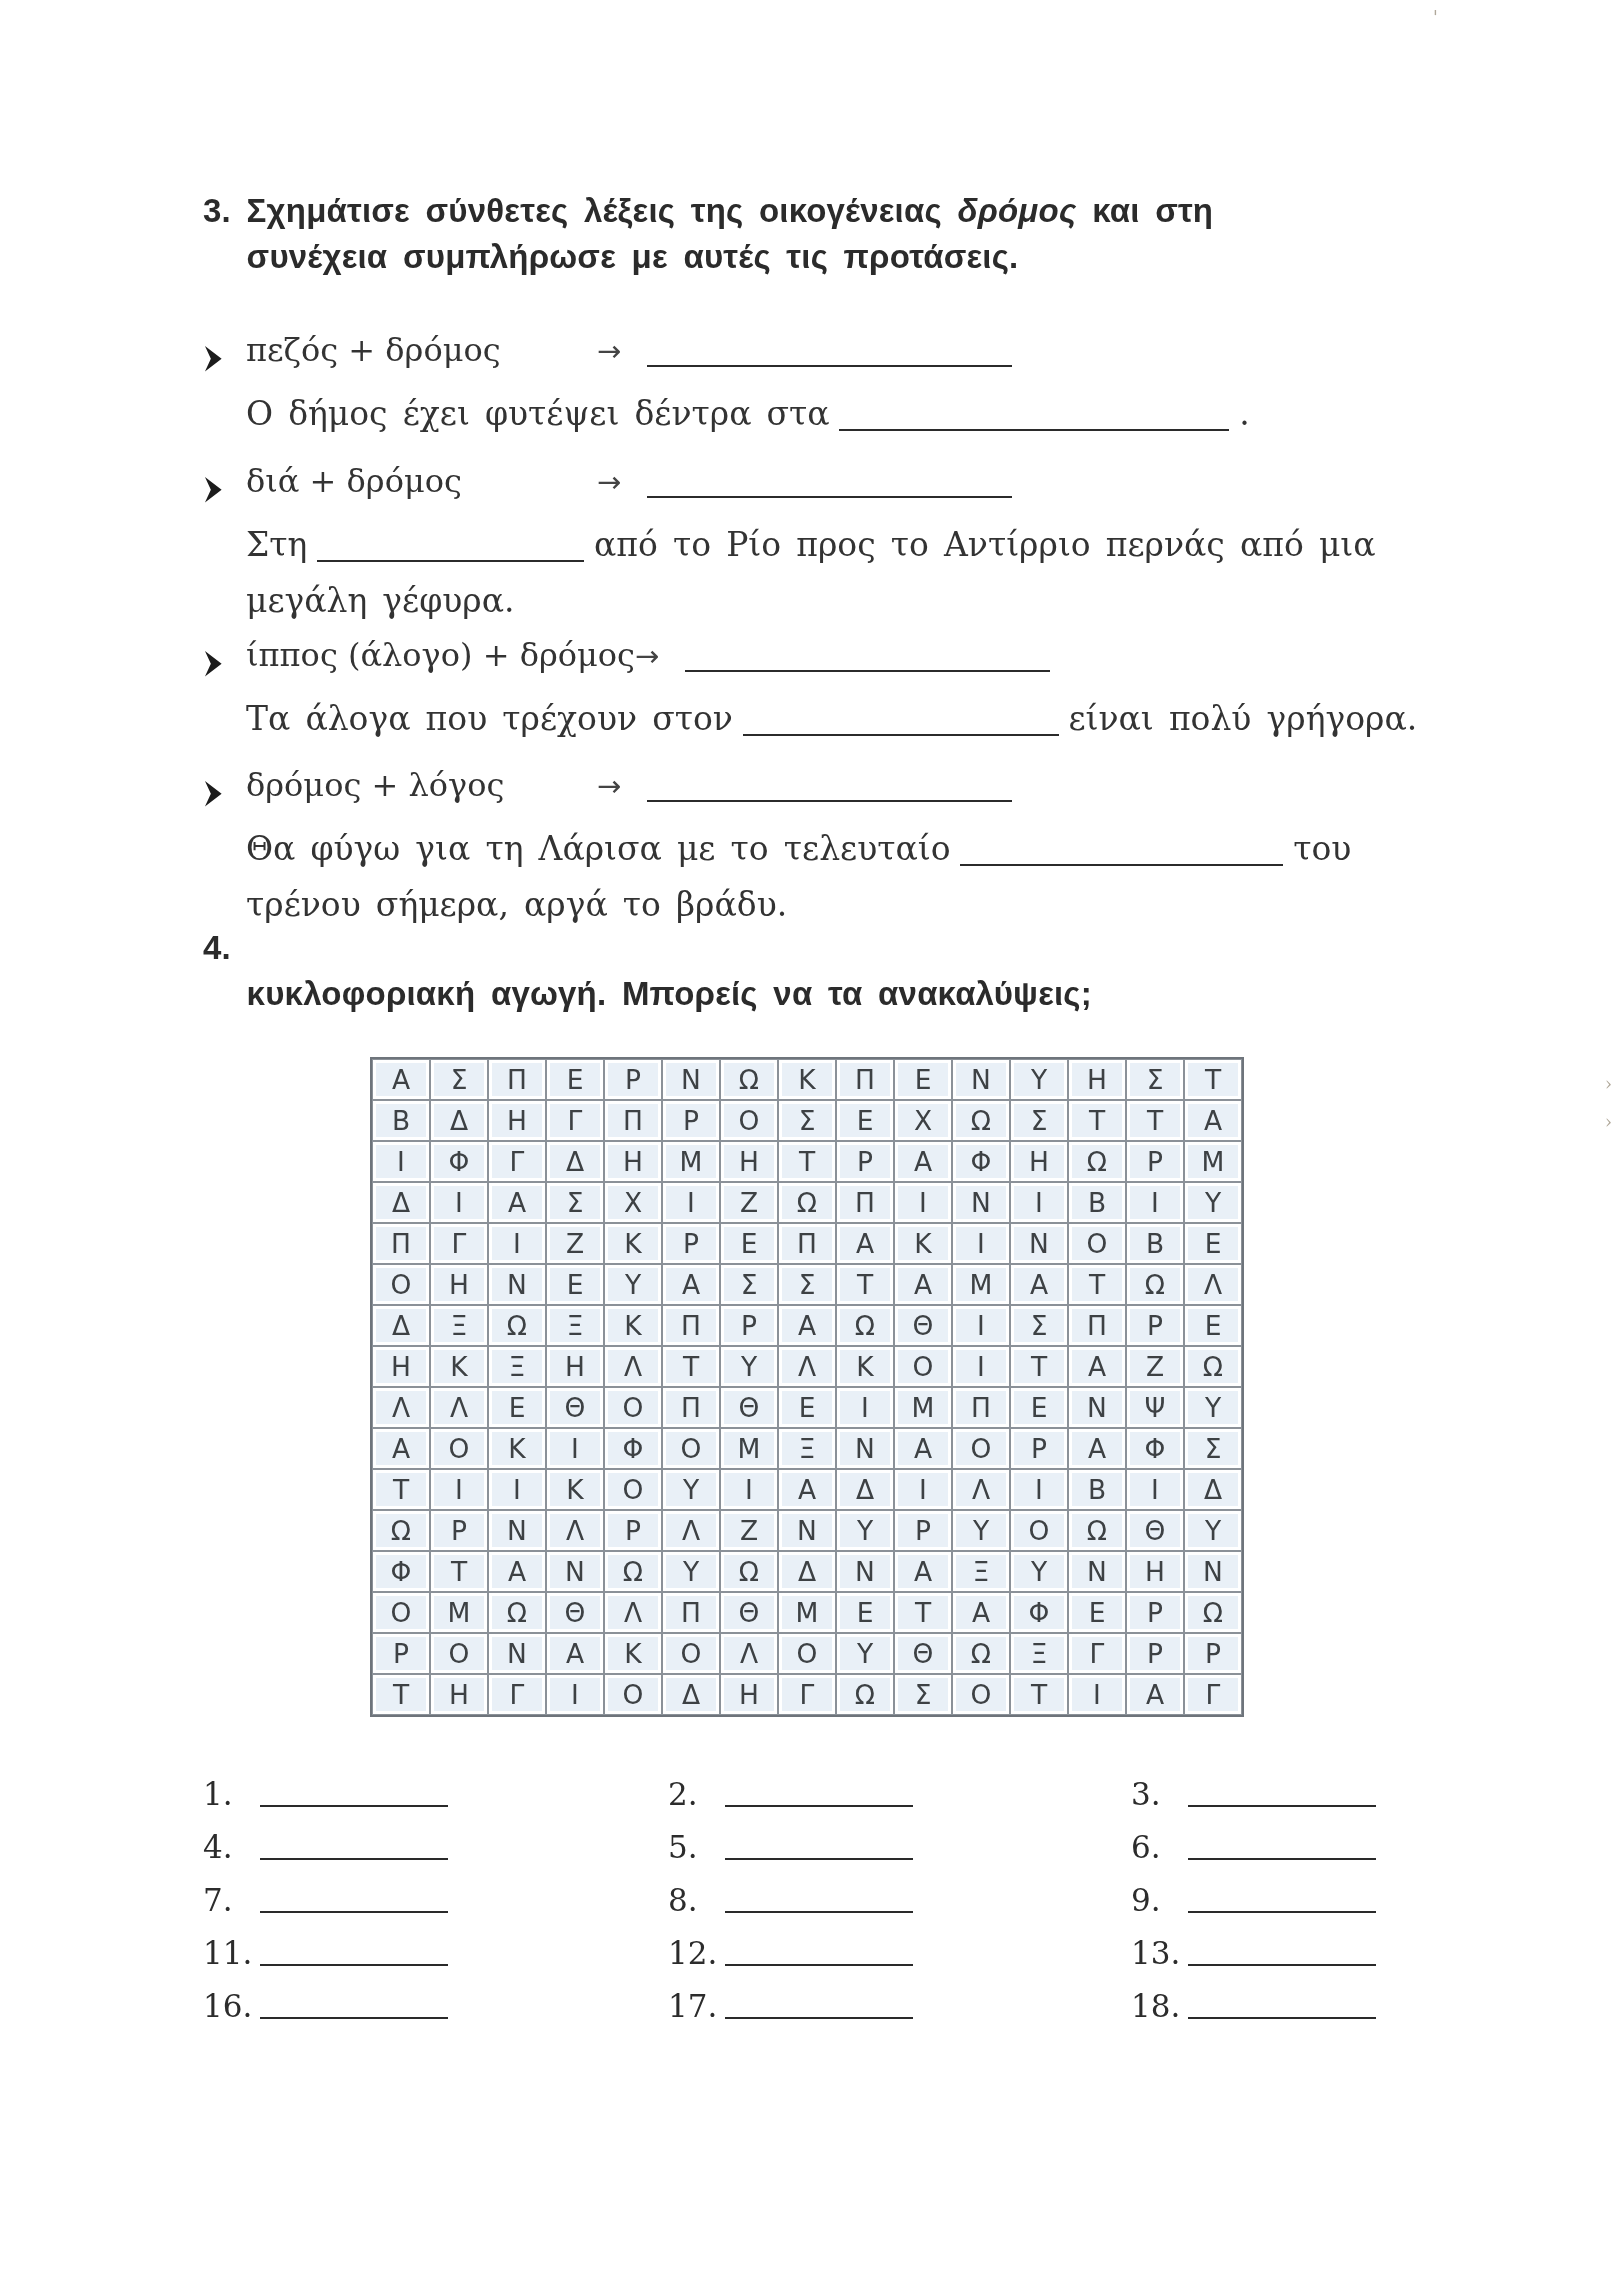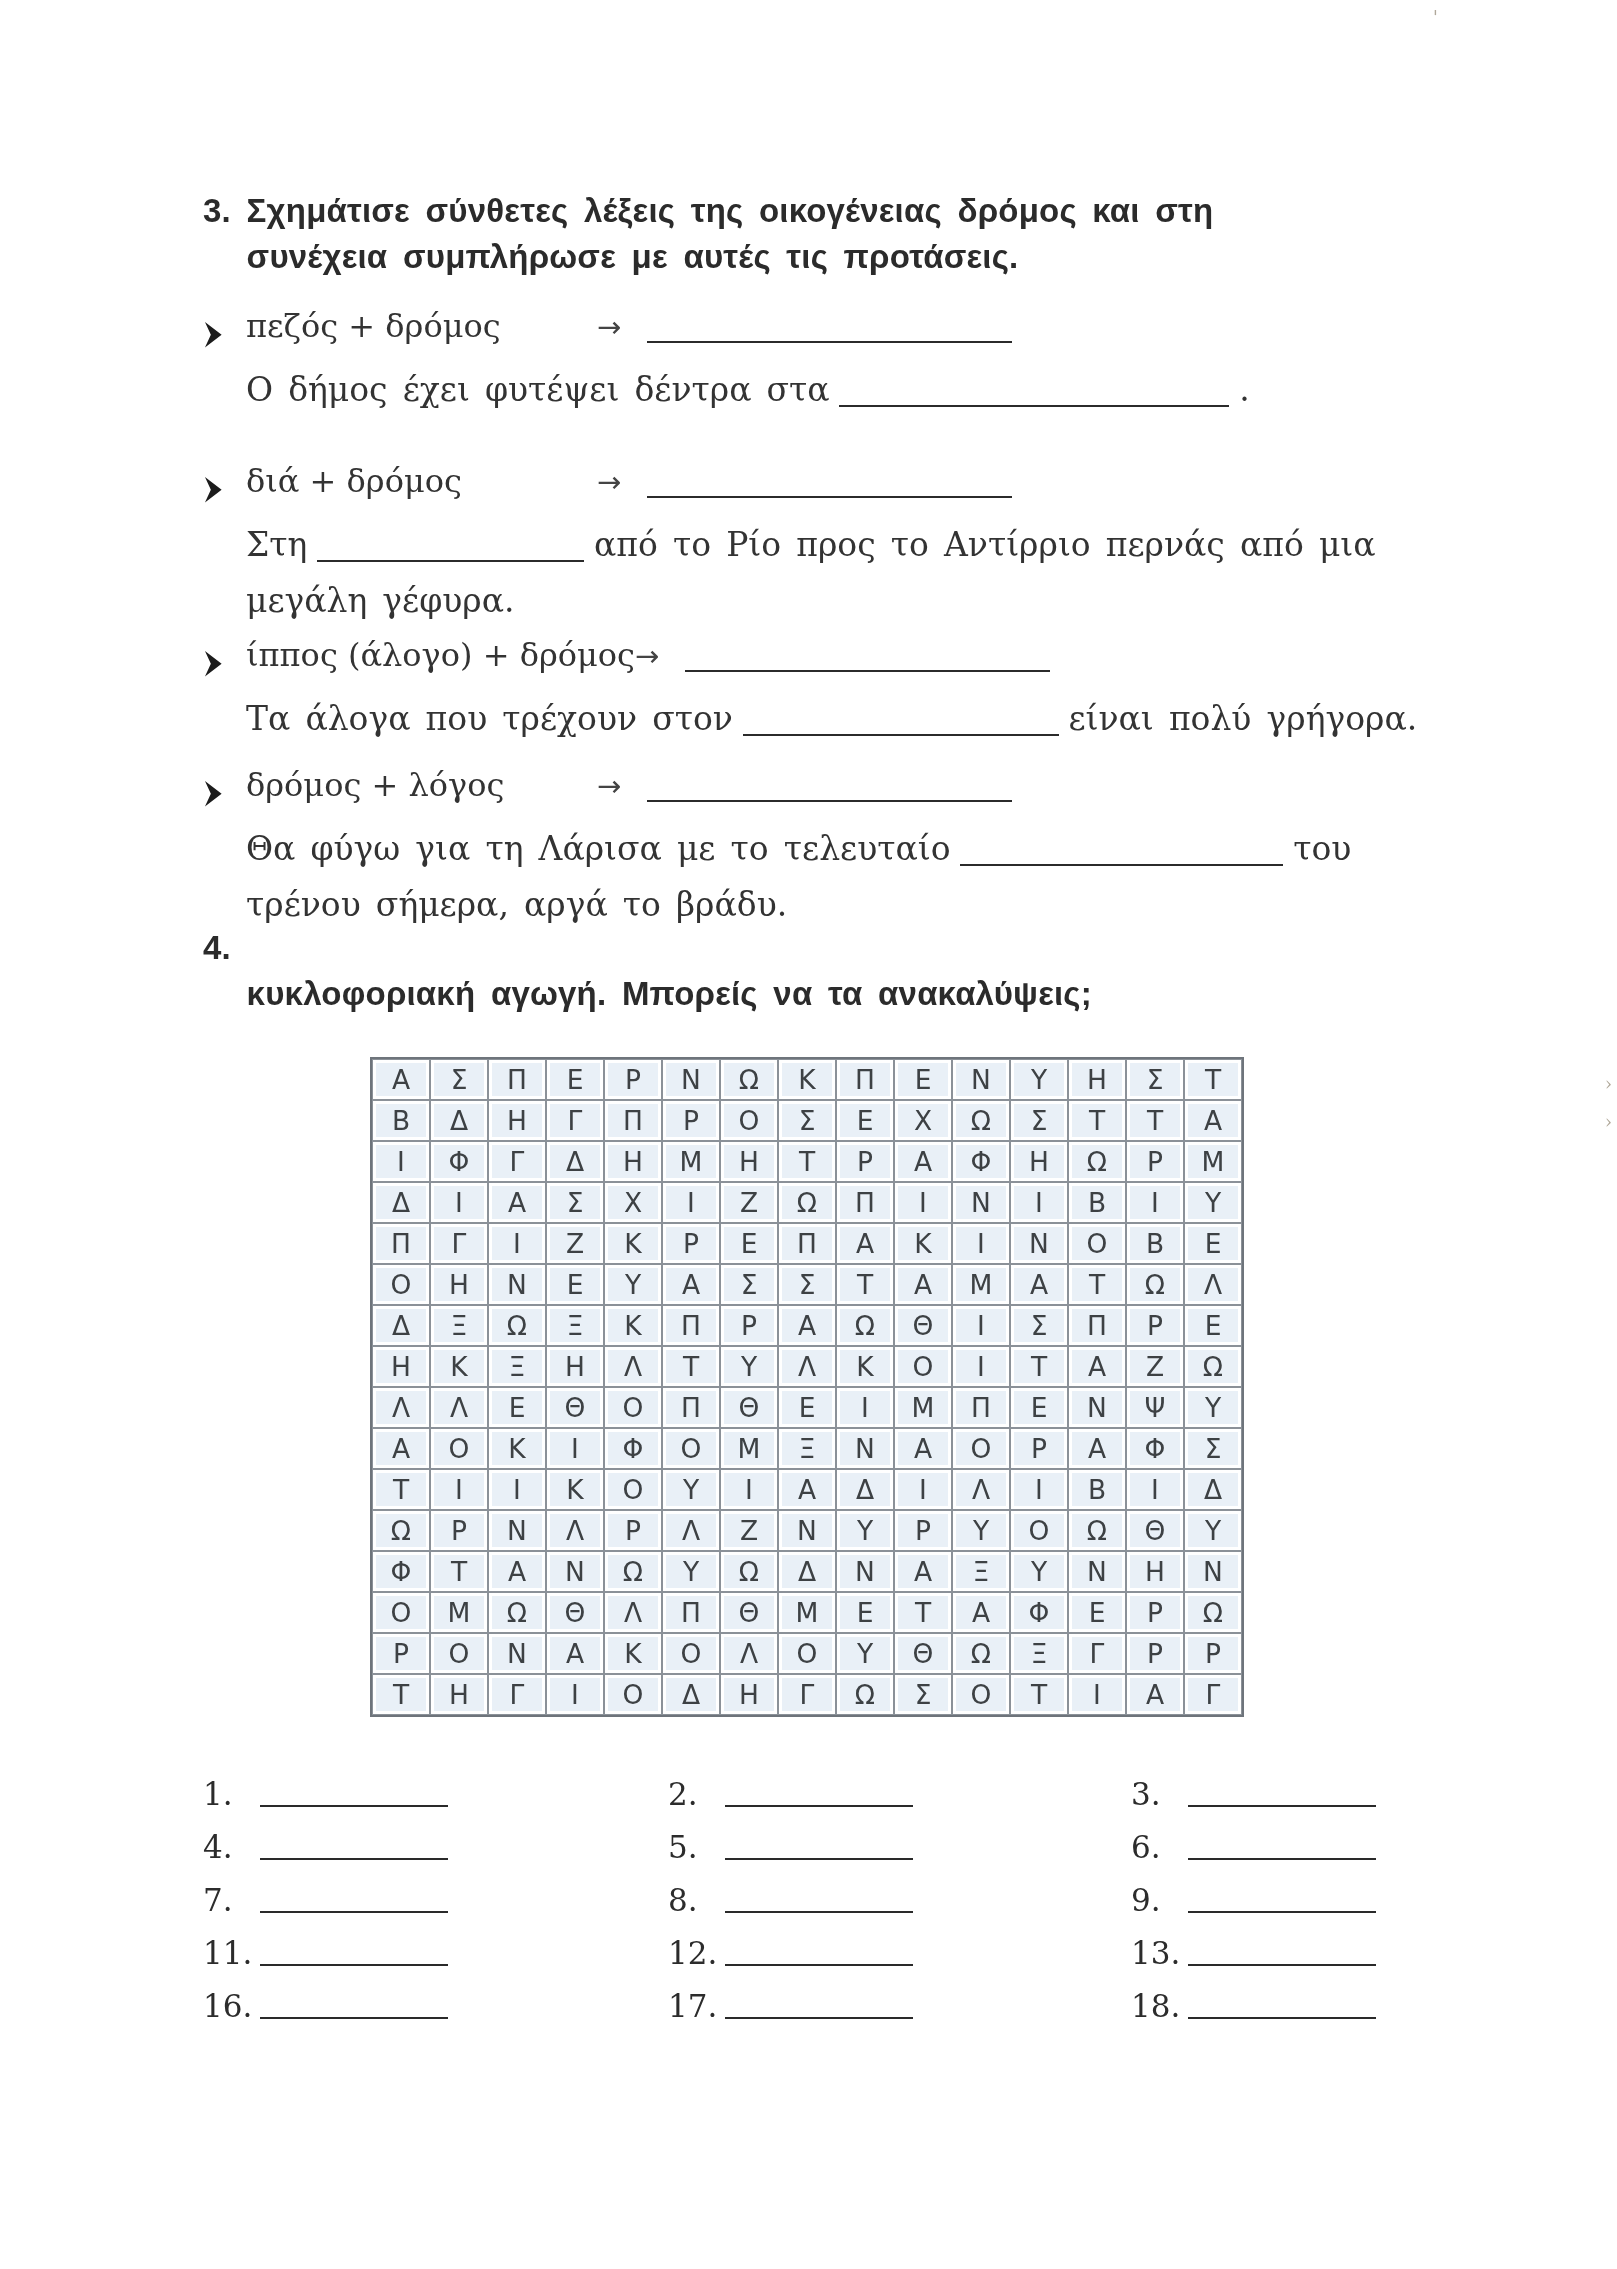--- a/index.html
+++ b/index.html
@@ -9,21 +9,21 @@
   }
   
   .heading{
     position:absolute;left:203px;width:1217px;display:flex;gap:15.7px;
     font-family:"Liberation Sans",sans-serif;font-weight:bold;
     font-size:33px;line-height:46px;color:#2b2b2b;
     word-spacing:0.34ch;letter-spacing:0.2px;
   }
   .hnum{flex:0 0 auto;}
   .htext{flex:1 1 auto;}
-  .htext .em{margin-top:37px;}
+  .htext .em{font-style:italic;margin-top:37px;}
   
   .item{position:absolute;left:203px;width:1215px;}
   .fline{
     position:relative;padding-left:43px;line-height:49px;
     font-size:32px;color:#333;white-space:nowrap;
   }
   .bullet{position:absolute;left:0;top:10.8px;}
   .ftext{display:inline-block;min-width:351px;}
   .farrow{display:inline-block;margin-right:25.5px;font-family:"DejaVu Sans",sans-serif;font-size:29px;color:#444;}
   .blank{display:inline-block;height:2px;border-bottom:2.9px solid #2b2b2b;vertical-align:-5.9px;}
@@ -60,21 +60,21 @@
 <body>
 
 <div class="page">
 
   <div class="heading" style="top:188px;">
     <span class="hnum">3.</span>
     <div class="htext" id="ex3-title"><span>Σχημάτισε σύνθετες λέξεις της οικογένειας </span><span class="em">δρόμος</span><span> και στη</span><br><span>συνέχεια συμπλήρωσε με αυτές τις προτάσεις.</span></div>
   </div>
 
   <div id="items">
-      <div class="item" style="top: 302px;">
+      <div class="item" style="top: 326px;">
         <div class="fline"><span class="bullet"><svg width="20.6" height="25.5" viewBox="0 0 21 26">
               <path d="M2 0 L19 13 L2 26 L8 13 Z" fill="#1c1c1c"></path>
             </svg></span><span class="ftext">πεζός + δρόμος</span><span class="farrow">→</span><span class="blank fblank"></span></div>
         <div class="sline"><span>Ο δήμος έχει φυτέψει δέντρα στα</span><span class="blank sblank" style="width: 390px;"></span><span>.</span></div>
       </div>
       <div class="item" style="top: 457px;">
         <div class="fline"><span class="bullet"><svg width="20.6" height="25.5" viewBox="0 0 21 26">
               <path d="M2 0 L19 13 L2 26 L8 13 Z" fill="#1c1c1c"></path>
             </svg></span><span class="ftext">διά + δρόμος</span><span class="farrow">→</span><span class="blank fblank"></span></div>
         <div class="sline"><span>Στη</span><span class="blank sblank" style="width: 267px;"></span><span>από το Ρίο προς το Αντίρριο περνάς από μια<br>μεγάλη γέφυρα.</span></div>

